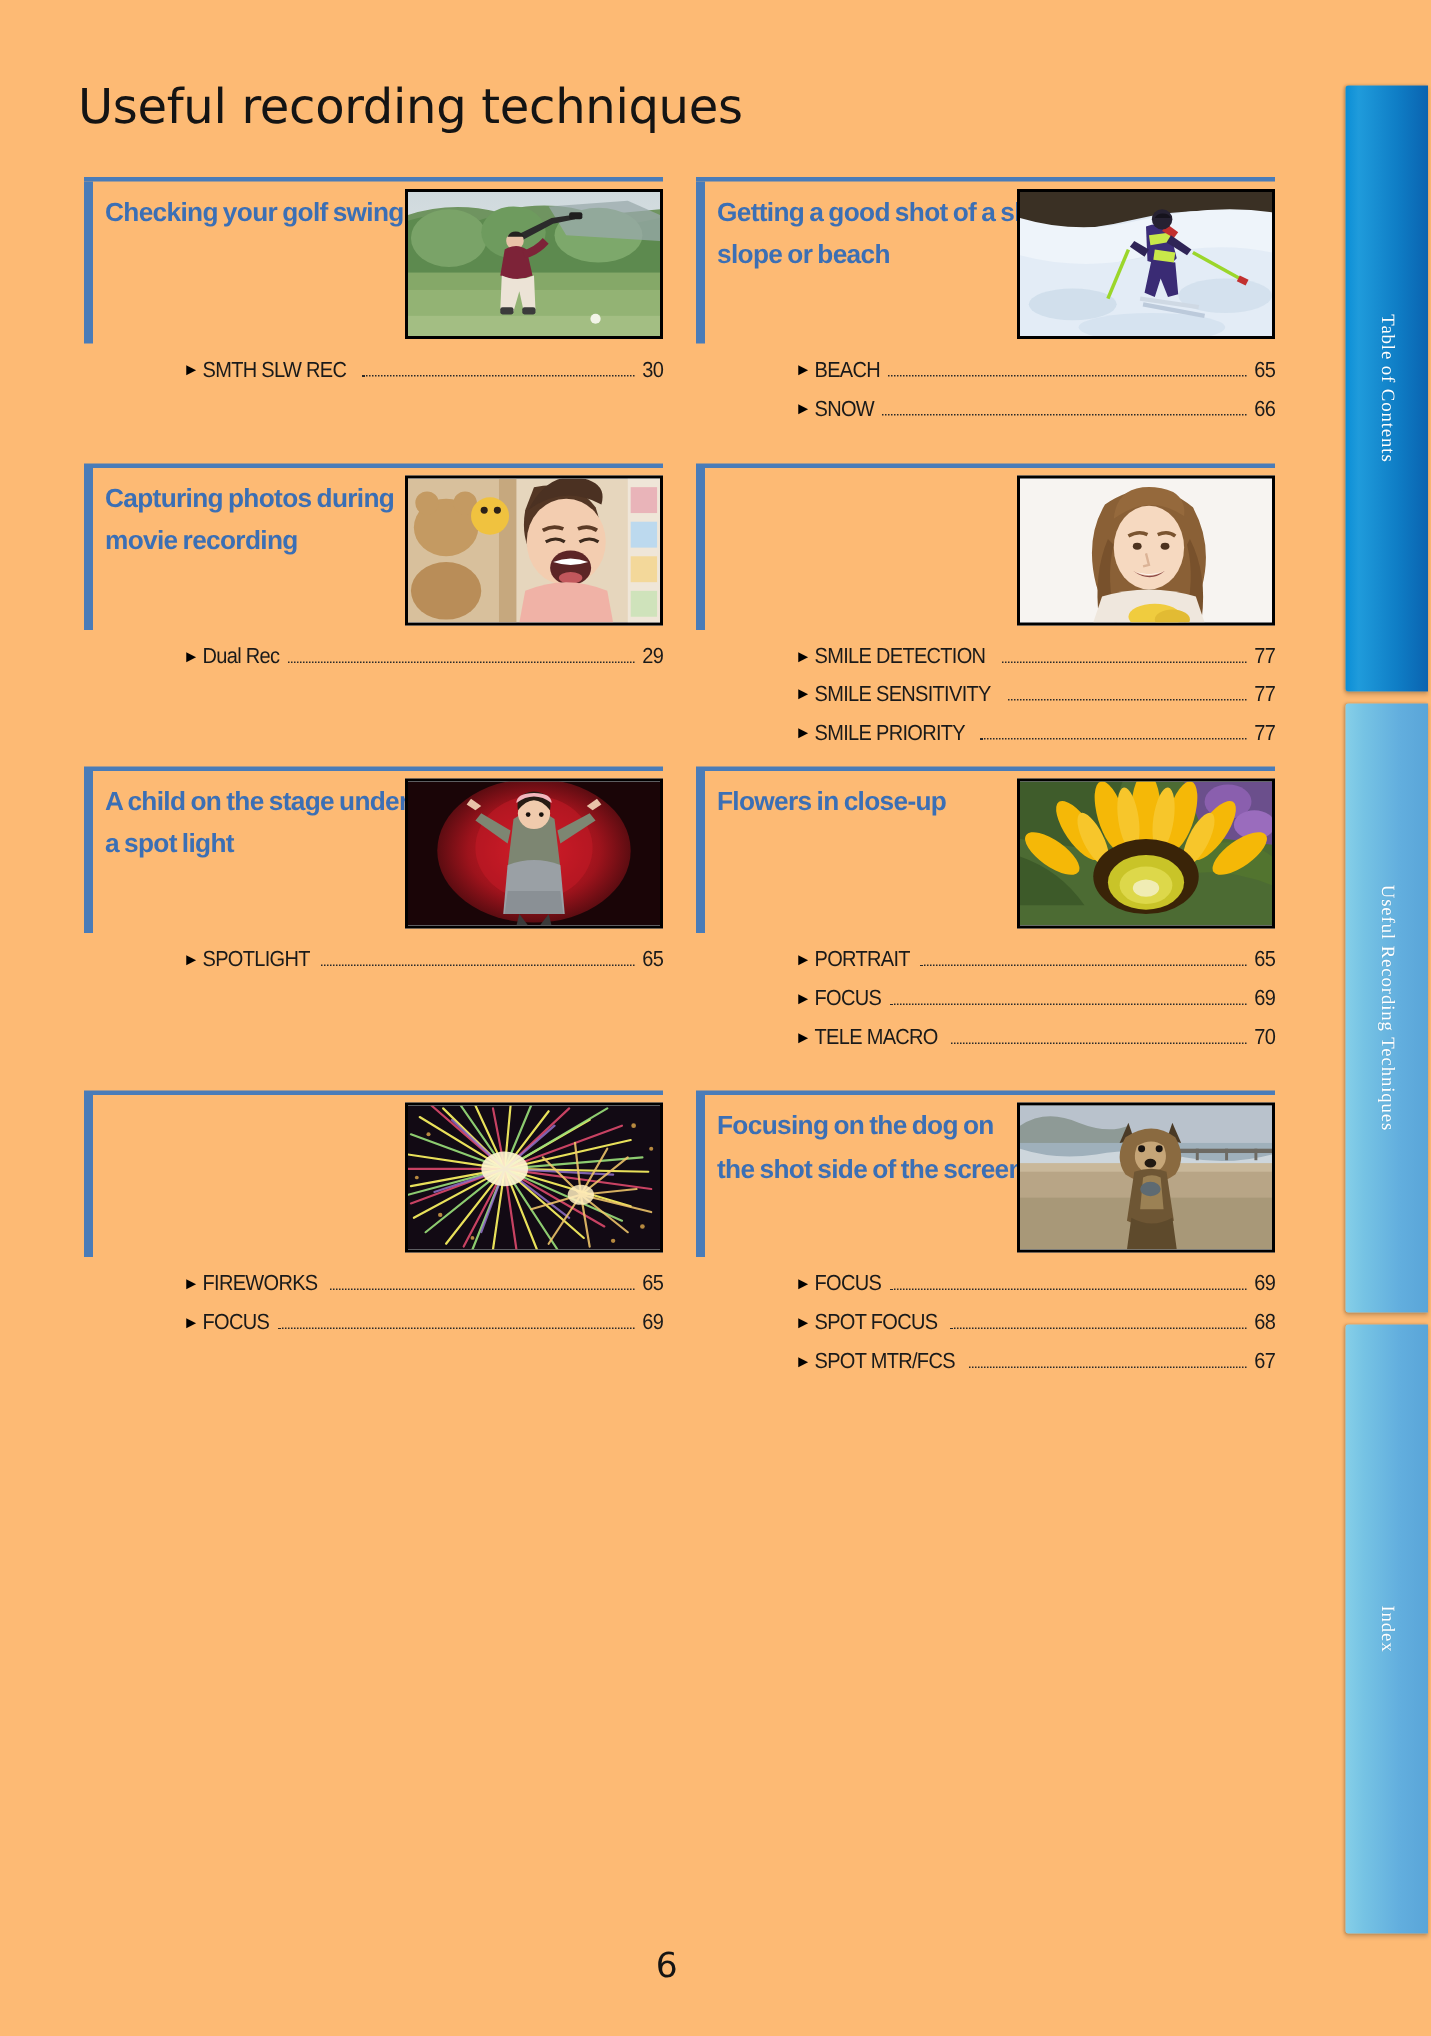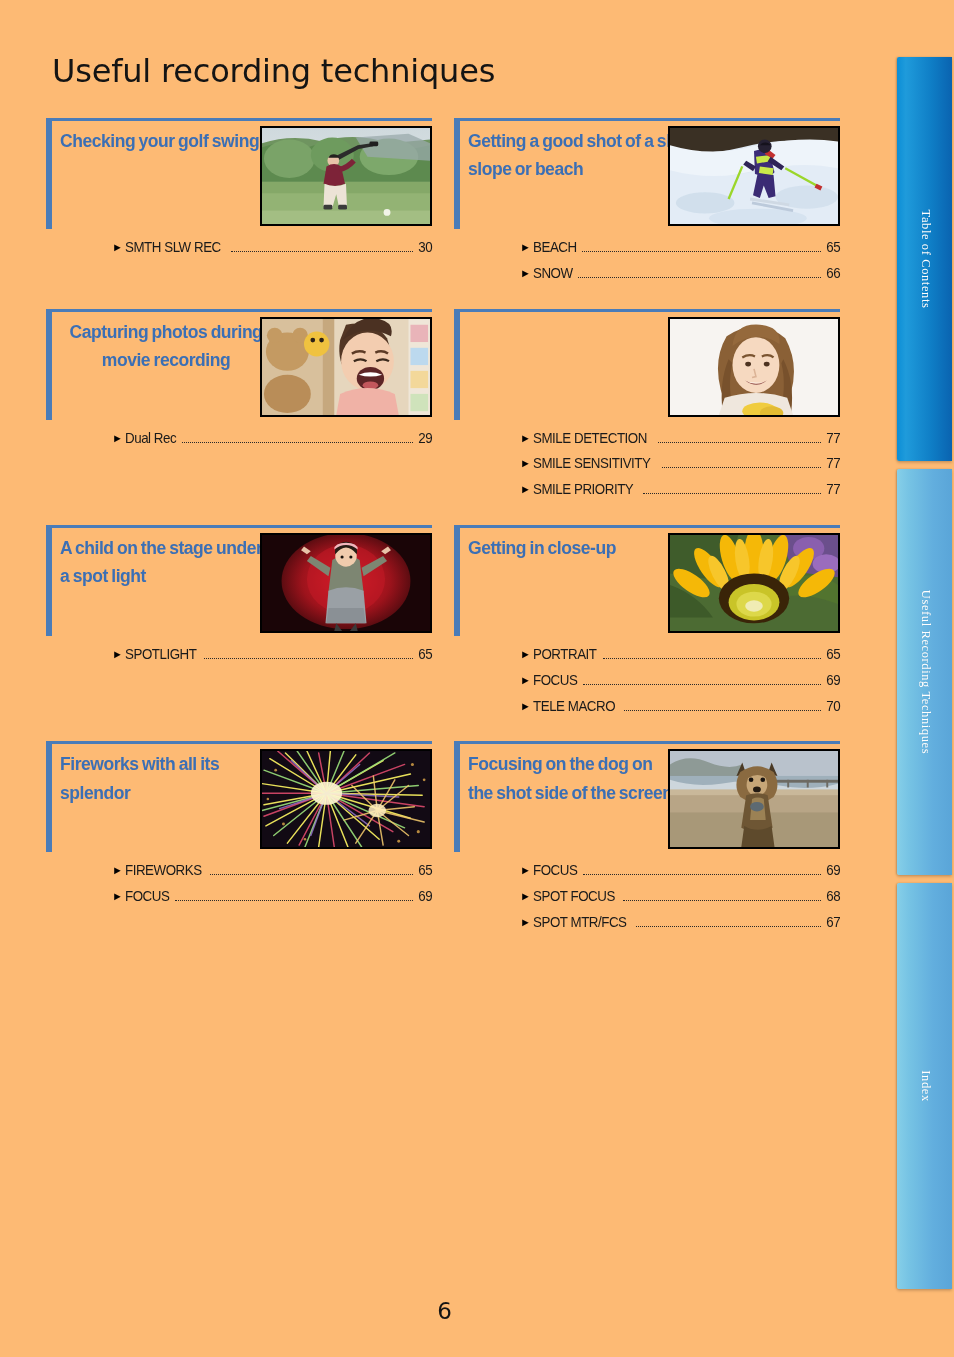--- a/index.html
+++ b/index.html
@@ -33,21 +33,21 @@
     font-weight: 400;
     color: #141414;
     letter-spacing: -0.2px;
     font-family: "DejaVu Sans", sans-serif;
     white-space: nowrap;
   }
 
   
   .grid {
     position: absolute;
-    left: 46px;
+    left: 56px;
     top: 118px;
     width: 794px;
   }
   .grid-row {
     display: flex;
     justify-content: flex-start;
     width: 100%;
   }
   .col {
     width: 386px;
@@ -309,21 +309,21 @@
               <span class="tri">►</span>
               <span class="label">SNOW</span>
               <span class="leader"></span>
               <span class="pagenum">66</span>
             </div>
           </div>
         </div>
       </div>
     </div>
 
-    <div class="grid-row" style="margin-bottom:22px;text-align:center;">
+    <div class="grid-row" style="margin-bottom:8px;">
       <div class="col left">
         <div class="card">
           <div class="card-box">
             <div class="card-accent"></div>
             <div class="card-inner">
               <div class="card-title">Capturing photos during movie recording</div>
               <div class="thumb">
                 <svg viewBox="0 0 172 100" preserveAspectRatio="none">
                   <rect width="172" height="100" fill="#e6d6bd"></rect>
                   <rect x="0" y="0" width="62" height="100" fill="#d8c09c"></rect>
@@ -465,21 +465,21 @@
             </div>
           </div>
         </div>
       </div>
 
       <div class="col right">
         <div class="card">
           <div class="card-box">
             <div class="card-accent"></div>
             <div class="card-inner">
-              <div class="card-title">Getting in close-up</div>
+              <div class="card-title">Flowers in close-up</div>
               <div class="thumb">
                 <svg viewBox="0 0 172 100" preserveAspectRatio="none">
                   <rect width="172" height="100" fill="#4c6b33"></rect>
                   <path d="M0 0 L70 0 L54 48 L0 40 Z" fill="#3f5c2b"></path>
                   <path d="M112 0 L172 0 L172 44 L126 38 Z" fill="#6b4f8c"></path>
                   <ellipse cx="142" cy="14" rx="16" ry="12" fill="#8a5fae"></ellipse>
                   <ellipse cx="160" cy="30" rx="14" ry="10" fill="#9a6cbd"></ellipse>
                   <path d="M120 46 q32 -10 52 6 l0 20 q-30 -12 -54 -8 z" fill="#52742f"></path>
                   <path d="M0 52 q28 10 44 34 l-44 0 z" fill="#3d5a29"></path>
 
@@ -529,21 +529,20 @@
         </div>
       </div>
     </div>
 
     <div class="grid-row">
       <div class="col left">
         <div class="card">
           <div class="card-box">
             <div class="card-accent"></div>
             <div class="card-inner">
-              <div class="card-title">Fireworks with all its splendor</div>
               <div class="thumb">
                 <svg viewBox="0 0 172 100" preserveAspectRatio="none">
                   <rect width="172" height="100" fill="#120a14"></rect>
                   <g stroke-width="1.5" stroke-linecap="round">
                     <g stroke="#e8e05a">
                       <path d="M66 44 L8 8"></path>
                         <path d="M66 44 L24 2"></path>
                         <path d="M66 44 L46 0"></path>
                       <path d="M66 44 L70 0"></path>
                         <path d="M66 44 L96 4"></path>

